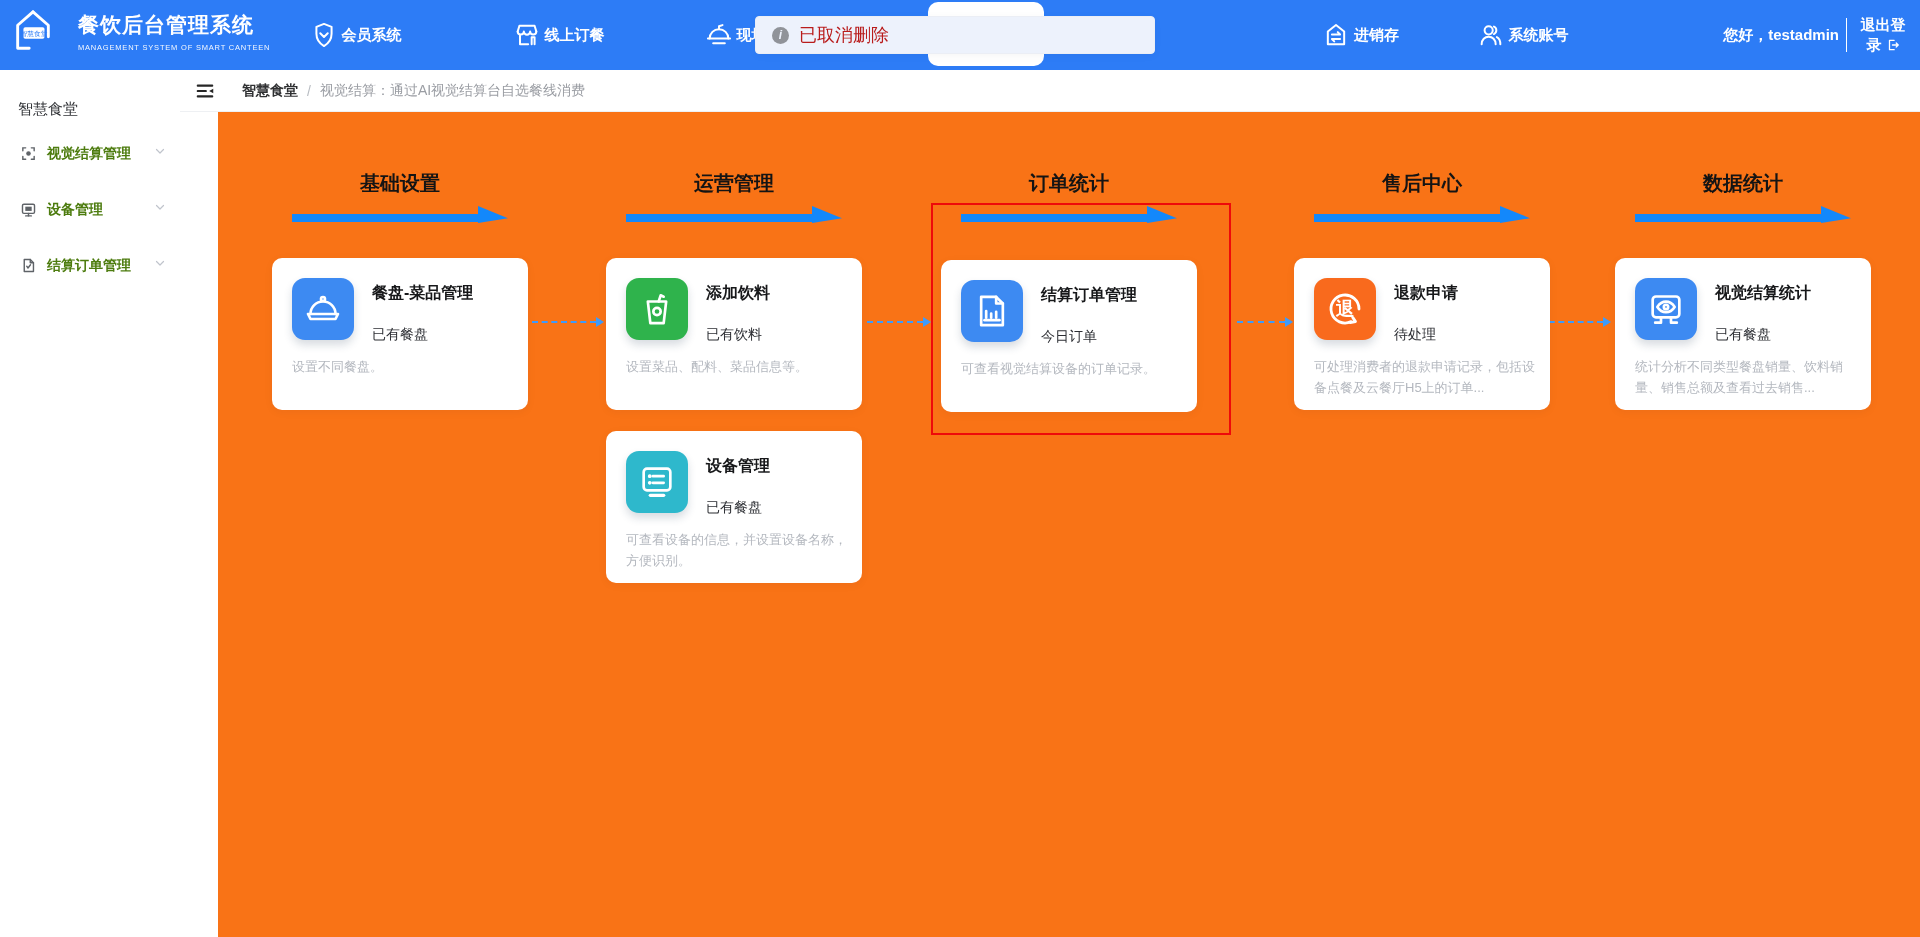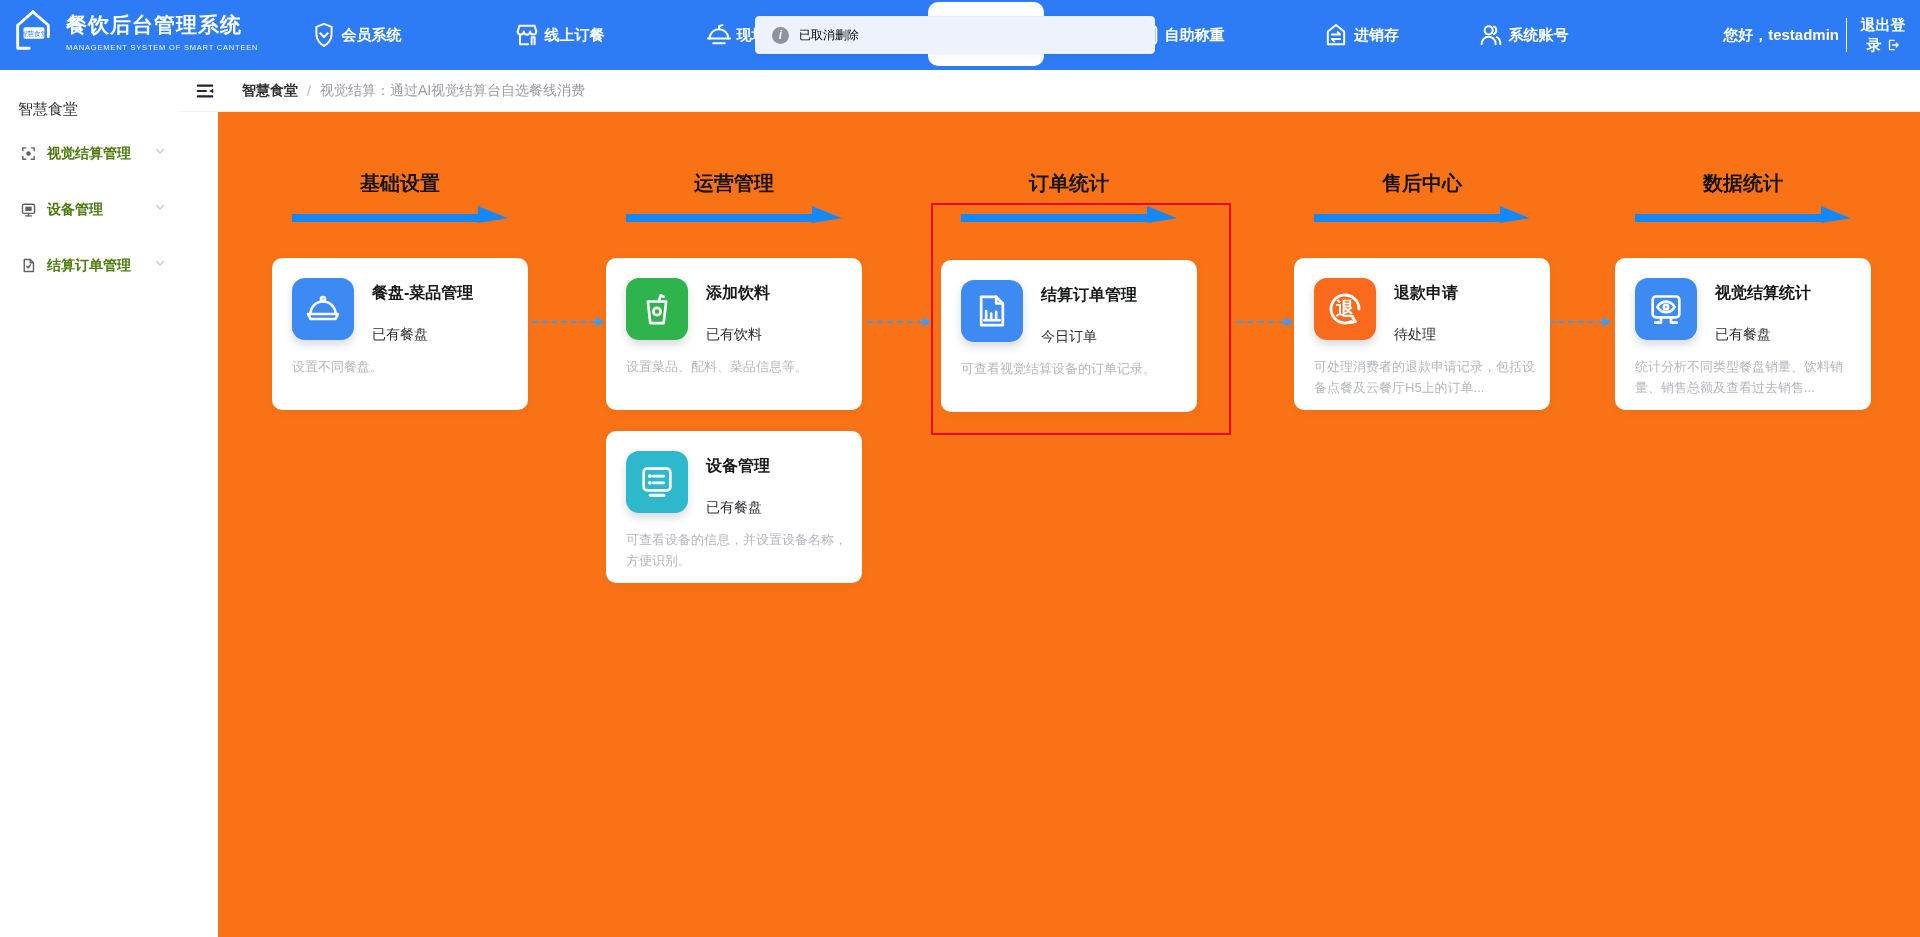--- a/index.html
+++ b/index.html
@@ -2,21 +2,21 @@
 <html><head>
 <meta charset="utf-8">
 <style>
   * { margin:0; padding:0; box-sizing:border-box; }
   html,body { width:1920px; height:937px; overflow:hidden; background:#fff;
     font-family:"Liberation Sans","DejaVu Sans",sans-serif; }
   body { position:relative; }
 
   
   .topbar { position:absolute; left:0; top:0; width:1920px; height:70px; background:#2d7cf6; }
-  .brand { position:absolute; left:10px; top:8px; display:flex; align-items:center; gap:10px; color:#fff; }
+  .brand { position:absolute; left:10px; top:8px; display:flex; align-items:center; gap:22px; color:#fff; }
   .brand .logo { width:46px; height:46px; }
   .app-title { font-size:21px; font-weight:bold; letter-spacing:1px; }
   .app-subtitle { font-size:7.5px; letter-spacing:.8px; margin-top:4px; opacity:.95; }
 
   .nav-item { position:absolute; top:0; width:120px; height:70px; display:flex; flex-direction:row;
     align-items:center; justify-content:center; gap:3px; color:#fff; cursor:pointer; }
   .nav-item .nav-icon { width:30px; height:30px; display:flex; align-items:center; justify-content:center; }
   .nav-item .nav-label { font-size:15px; font-weight:bold; white-space:nowrap; }
   .nav-item.active { top:2px; height:64px; width:116px; background:#fff; border-radius:10px; color:#2d7cf6; z-index:1; }
 
@@ -27,21 +27,21 @@
   .logout { width:58px; text-align:center; line-height:20px; cursor:pointer; }
   .logout svg { vertical-align:-2px; }
 
   
   .toast { position:absolute; left:755px; top:16px; width:400px; height:38px; background:#edf2fc;
     border:1px solid #ebeef5; border-radius:4px; display:flex; align-items:center; padding:0 16px;
     z-index:10; box-shadow:0 2px 8px rgba(0,0,0,.04); }
   .info-icon { width:17px; height:17px; border-radius:50%; background:#909399; color:#edf2fc;
     font-size:12px; font-weight:bold; font-style:italic; display:flex; align-items:center;
     justify-content:center; margin-right:10px; flex:0 0 auto; }
-  .toast-text { color:#000000; font-size:12px; }
+  .toast-text { color:#b91c1c; font-size:18px; }
 
   
   .sidebar { position:absolute; left:0; top:70px; width:180px; height:867px; background:#fff; }
   .sidebar-title { padding:30px 0 0 18px; font-size:15px; color:#2f3135; }
   .menu { margin-top:26px; }
   .menu-item { height:56px; display:flex; align-items:flex-start; padding:0 14px 0 20px; cursor:pointer; color:#4d7c0f; }
   .menu-item .m-icon { width:17px; height:17px; margin-right:10px; display:flex; }
   .menu-item .m-label { font-size:14px; font-weight:bold; flex:1; }
   .menu-item .chev { width:12px; height:12px; }
 
@@ -137,30 +137,20 @@
         <path d="M4 8 V5 a1 1 0 0 1 1 -1 H8"></path>
         <path d="M16 4 H19 a1 1 0 0 1 1 1 V8"></path>
         <path d="M20 16 V19 a1 1 0 0 1 -1 1 H16"></path>
         <path d="M8 20 H5 a1 1 0 0 1 -1 -1 V16"></path>
         <path d="M7 12 H17"></path>
       </svg>
     </span>
     <span class="nav-label">视觉结算</span>
   </div>
 
-  <div class="nav-item" style="left:1118px">
-    <span class="nav-icon">
-      <svg viewBox="0 0 24 24" width="28" height="28" fill="none" stroke="#fff" stroke-width="1.7" stroke-linecap="round" stroke-linejoin="round">
-        <rect x="4" y="4" width="16" height="16" rx="3"></rect>
-        <path d="M12 12 L7.5 7.5"></path>
-        <path d="M6.5 12 a5.5 5.5 0 0 1 11 0"></path>
-      </svg>
-    </span>
-    <span class="nav-label">自助称重</span>
-  </div>
 
   <div class="nav-item" style="left:1300px">
     <span class="nav-icon">
       <svg viewBox="0 0 24 24" width="28" height="28" fill="none" stroke="#fff" stroke-width="1.7" stroke-linecap="round" stroke-linejoin="round">
         <path d="M5 9 L12 3.5 L19 9 V20 H5 Z"></path>
         <path d="M8.5 11.5 H15.5 L13.5 9.5"></path>
         <path d="M15.5 15.5 H8.5 L10.5 17.5"></path>
       </svg>
     </span>
     <span class="nav-label">进销存</span>

